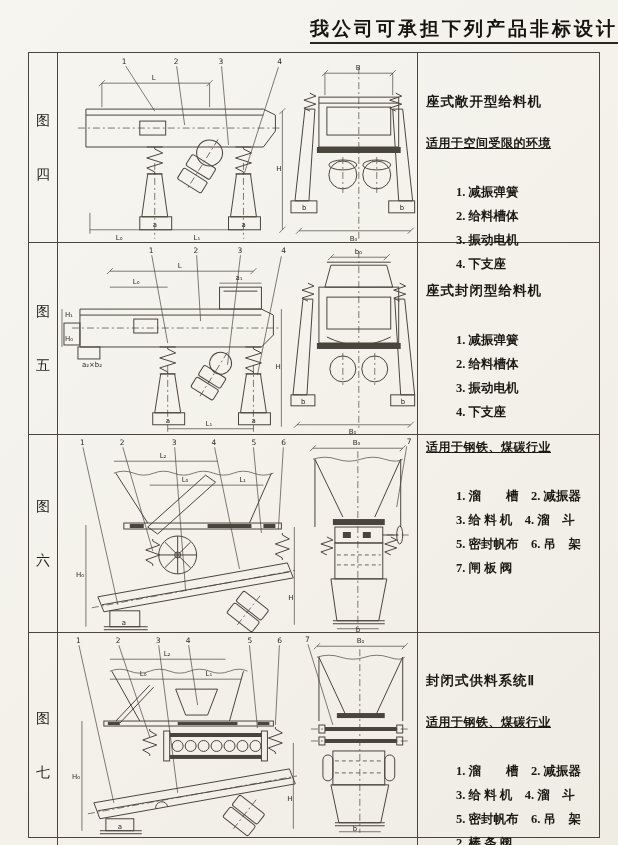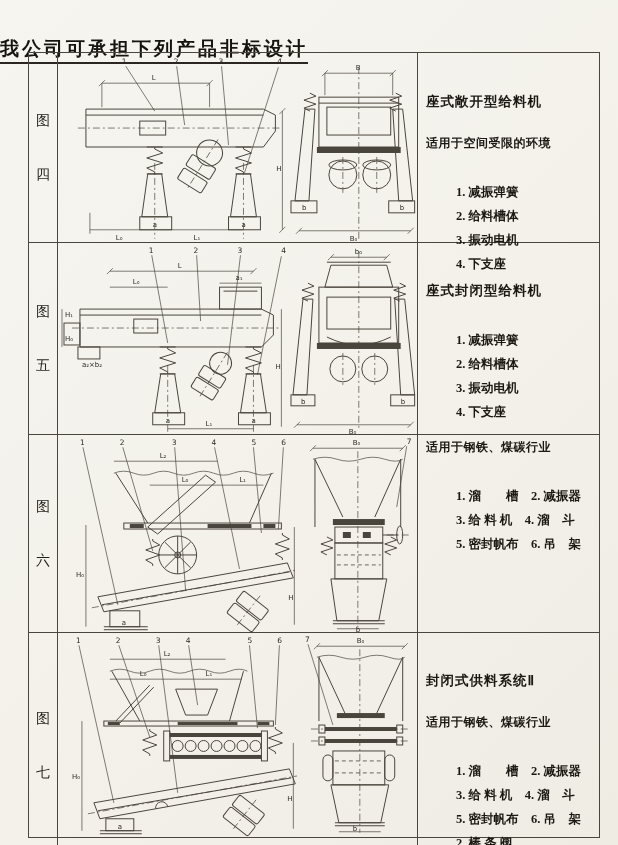--- a/index.html
+++ b/index.html
@@ -8,22 +8,21 @@
     background:#efece6;
     font-family:"Liberation Serif", serif;
   }
   .page {
     position:relative; width:618px; height:845px;
     background:linear-gradient(135deg,#f7f5f0 0%,#f3f1ea 55%,#efece4 100%);
     overflow:hidden;
   }
   .title {
     position:absolute; top:16px; left:0; width:100%;
-    text-align:left;
-    margin-top:20px;
+    text-align:right;
   }
   .title span {
     font-family:"Liberation Sans", sans-serif;
     font-size:19px; font-weight:bold; letter-spacing:3px; color:#17140f;
     border-bottom:2.5px solid #2b2720; padding-bottom:3px;
   }
   .table {
     position:absolute; left:28px; top:52px; width:572px; height:786px;
     border:1.5px solid #4b463d; box-sizing:border-box;
     display:grid;
@@ -39,21 +38,21 @@
     gap:36px; font-size:14px; color:#211e18;
   }
   .draw-cell { position:relative; display:flex; align-items:flex-start; overflow:hidden; }
   .draw-cell svg { display:block; }
   .text-cell { padding:4px 6px 0 8px; color:#1c1914; }
   .product-title {
     text-align:left; font-weight:bold; font-size:13.5px;
     margin:36px 0 24px 0; letter-spacing:1px;
   }
   .row2 .product-title, .row4 .product-title { margin-top:35px; }
-  .application { font-size:12px; font-weight:bold; margin:0 0 8px 0; letter-spacing:0.5px; }
+  .application { font-size:12px; font-weight:bold; margin:0 0 8px 0; letter-spacing:0.5px;text-decoration:underline; }
   .parts { padding-left:30px; font-size:12.5px; font-weight:bold;margin-top:32px; }
   .parts div { margin:0 0 7px 0; white-space:pre-wrap; }
   
   svg .ln, svg path, svg rect, svg line, svg circle, svg ellipse, svg polygon, svg polyline {
     stroke:#4a453c; stroke-width:1; fill:none;
   }
   svg .fl { fill:#4a453c; stroke:none; }
   svg .cl { stroke-dasharray:7 3 2 3; stroke-width:0.7; }
   svg .ds { stroke-dasharray:4 3; stroke-width:0.8; }
   svg .dim { stroke-width:0.7; }
@@ -353,20 +352,21 @@
         <line class="dim" x1="40" y1="194" x2="82" y2="194"></line>
         <text x="59" y="197" font-size="6">b</text>
       </svg>
     </div>
     <div class="cell b-b text-cell row3">
       <div class="application">适用于钢铁、煤碳行业</div>
       <div class="parts">
         <div>1. 溜　　槽　2. 减振器</div>
         <div>3. 给 料 机　4. 溜　斗</div>
         <div>5. 密封帆布　6. 吊　架</div>
+        <div>7. 闸 板 阀</div>
       </div>
     </div>
 
     <div class="cell b-r fig-cell">
       <span>图</span>
       <span>七</span>
     </div>
     <div class="cell b-r draw-cell">
       <svg width="240" height="204" viewBox="0 0 240 204">
         <text class="co" x="18" y="10">1</text>

